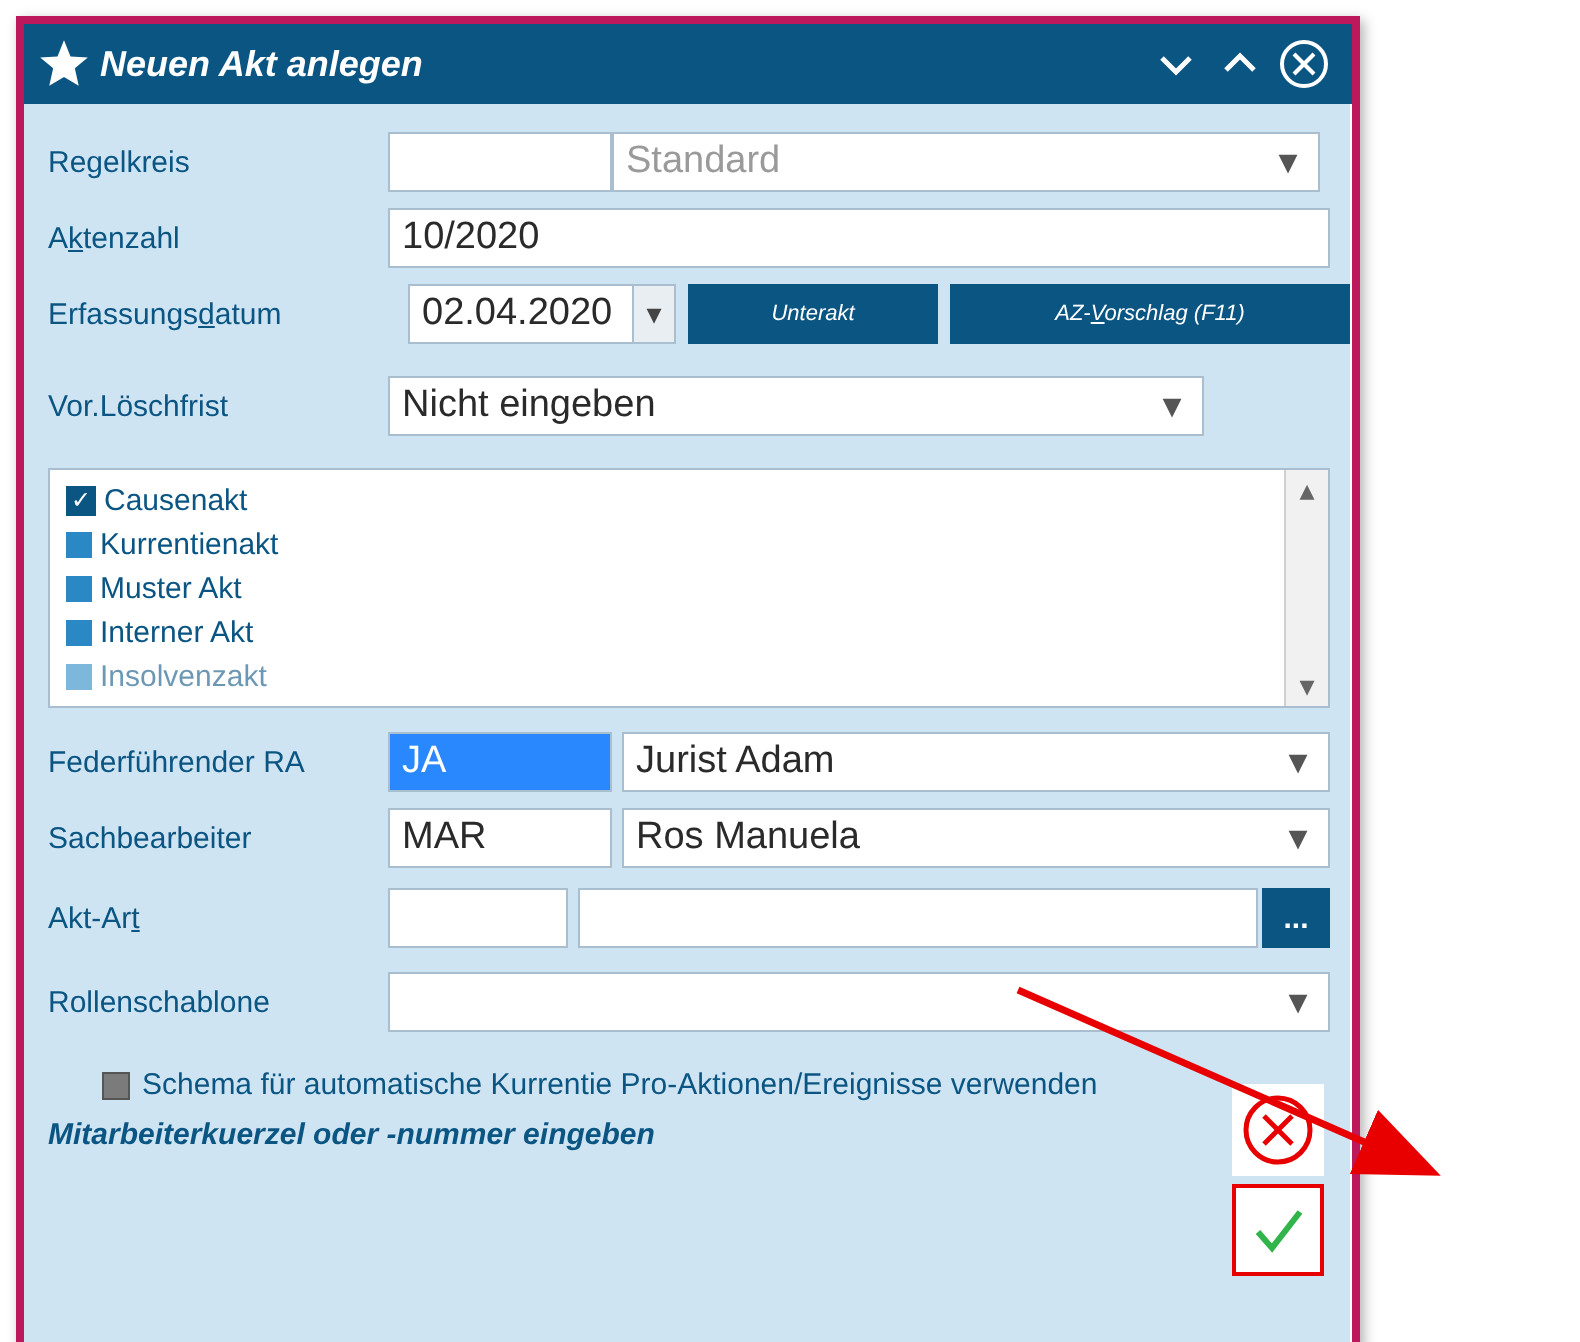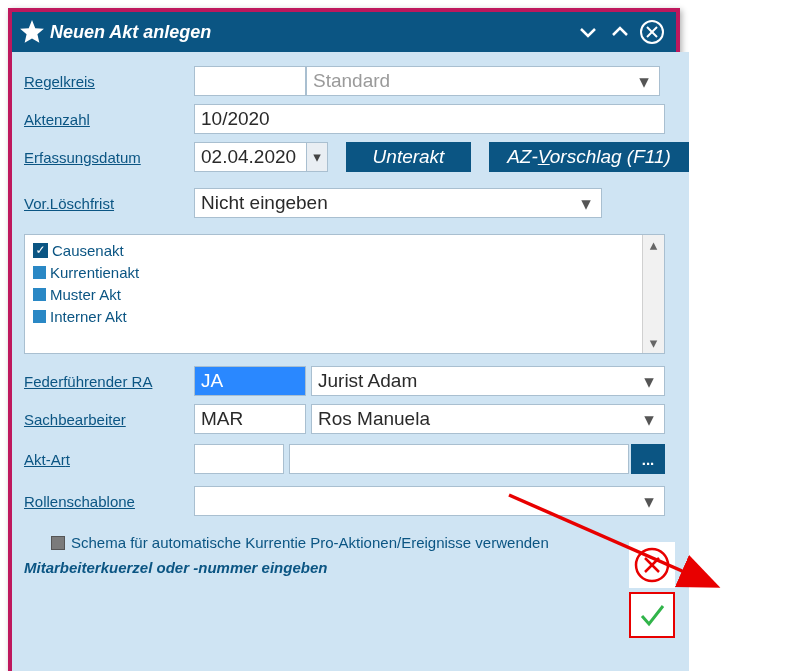--- a/index.html
+++ b/index.html
@@ -59,21 +59,20 @@
   .row {
     display:flex;
     align-items:center;
     height: 34px;
     margin-bottom:4px;
   }
   .lbl {
     width: 170px;
     color:#0b5583;
     padding-right:0;
-    text-decoration:underline;
   }
   .lbl u { text-decoration: underline; }
   .in, .sel, .widein {
     height: 30px;
     border: 1px solid #a9bfd0;
     background:#fff;
     padding: 2px 6px;
     font-size:19px;
     color:#2a2a2a;
   }
@@ -86,23 +85,23 @@
   .sel-arrow {
     width:18px; height:100%; display:flex; align-items:center; justify-content:center;
     color:#555;
   }
   .btn {
     height:30px;
     background:#0b5583;
     color:#fff;
     border:none;
     font-style:italic;
-    font-size:19px;
+    font-size:11px;
     padding: 0 14px;
-    margin-left:18px;
+    margin-left:6px;
     cursor:pointer;
   }
   .date-spinner {
     width:22px; height:30px; background:#e9eef3; border:1px solid #a9bfd0;
     display:flex; align-items:center; justify-content:center; color:#444;
     margin-left:-1px;
   }
   .listbox {
     margin: 14px 0 10px 0;
     display:flex;
@@ -225,21 +224,21 @@
         <div class="lbl">
           <span>A</span><u>k</u><span>tenzahl</span>
         </div>
         <input class="in" style="width: 471px;" value="10/2020">
       </div>
 
       <div class="row">
         <div class="lbl">
           <span>Erfassungs</span><u>d</u><span>atum</span>
         </div>
-        <input class="in" style="width: 113px;" value="02.04.2020">
+        <input class="in" style="width: 113px; margin-left: 10px;" value="02.04.2020">
         <div class="date-spinner">▾</div>
         <button class="btn" style="width:125px">Unterakt</button>
         <button class="btn" style="width:200px">
           <span>AZ-</span><u>V</u><span>orschlag (F11)</span>
         </button>
       </div>
 
       <div class="row" style="margin-top:12px">
         <div class="lbl">Vor.Löschfrist</div>
         <div class="sel" style="width:408px">
@@ -258,20 +257,24 @@
             <span class="sq"></span>
             <span>Kurrentienakt</span>
           </div>
           <div class="list-item">
             <span class="sq"></span>
             <span>Muster Akt</span>
           </div>
           <div class="list-item">
             <span class="sq"></span>
             <span>Interner Akt</span>
+          </div>
+          <div class="list-item" style="opacity:.6">
+            <span class="sq"></span>
+            <span>Insolvenzakt</span>
           </div>
         </div>
         <div class="list-scroll">
           <div class="scroll-btn">▴</div>
           <div class="scroll-btn">▾</div>
         </div>
       </div>
 
       <div class="row">
         <div class="lbl">Federführender RA</div>

